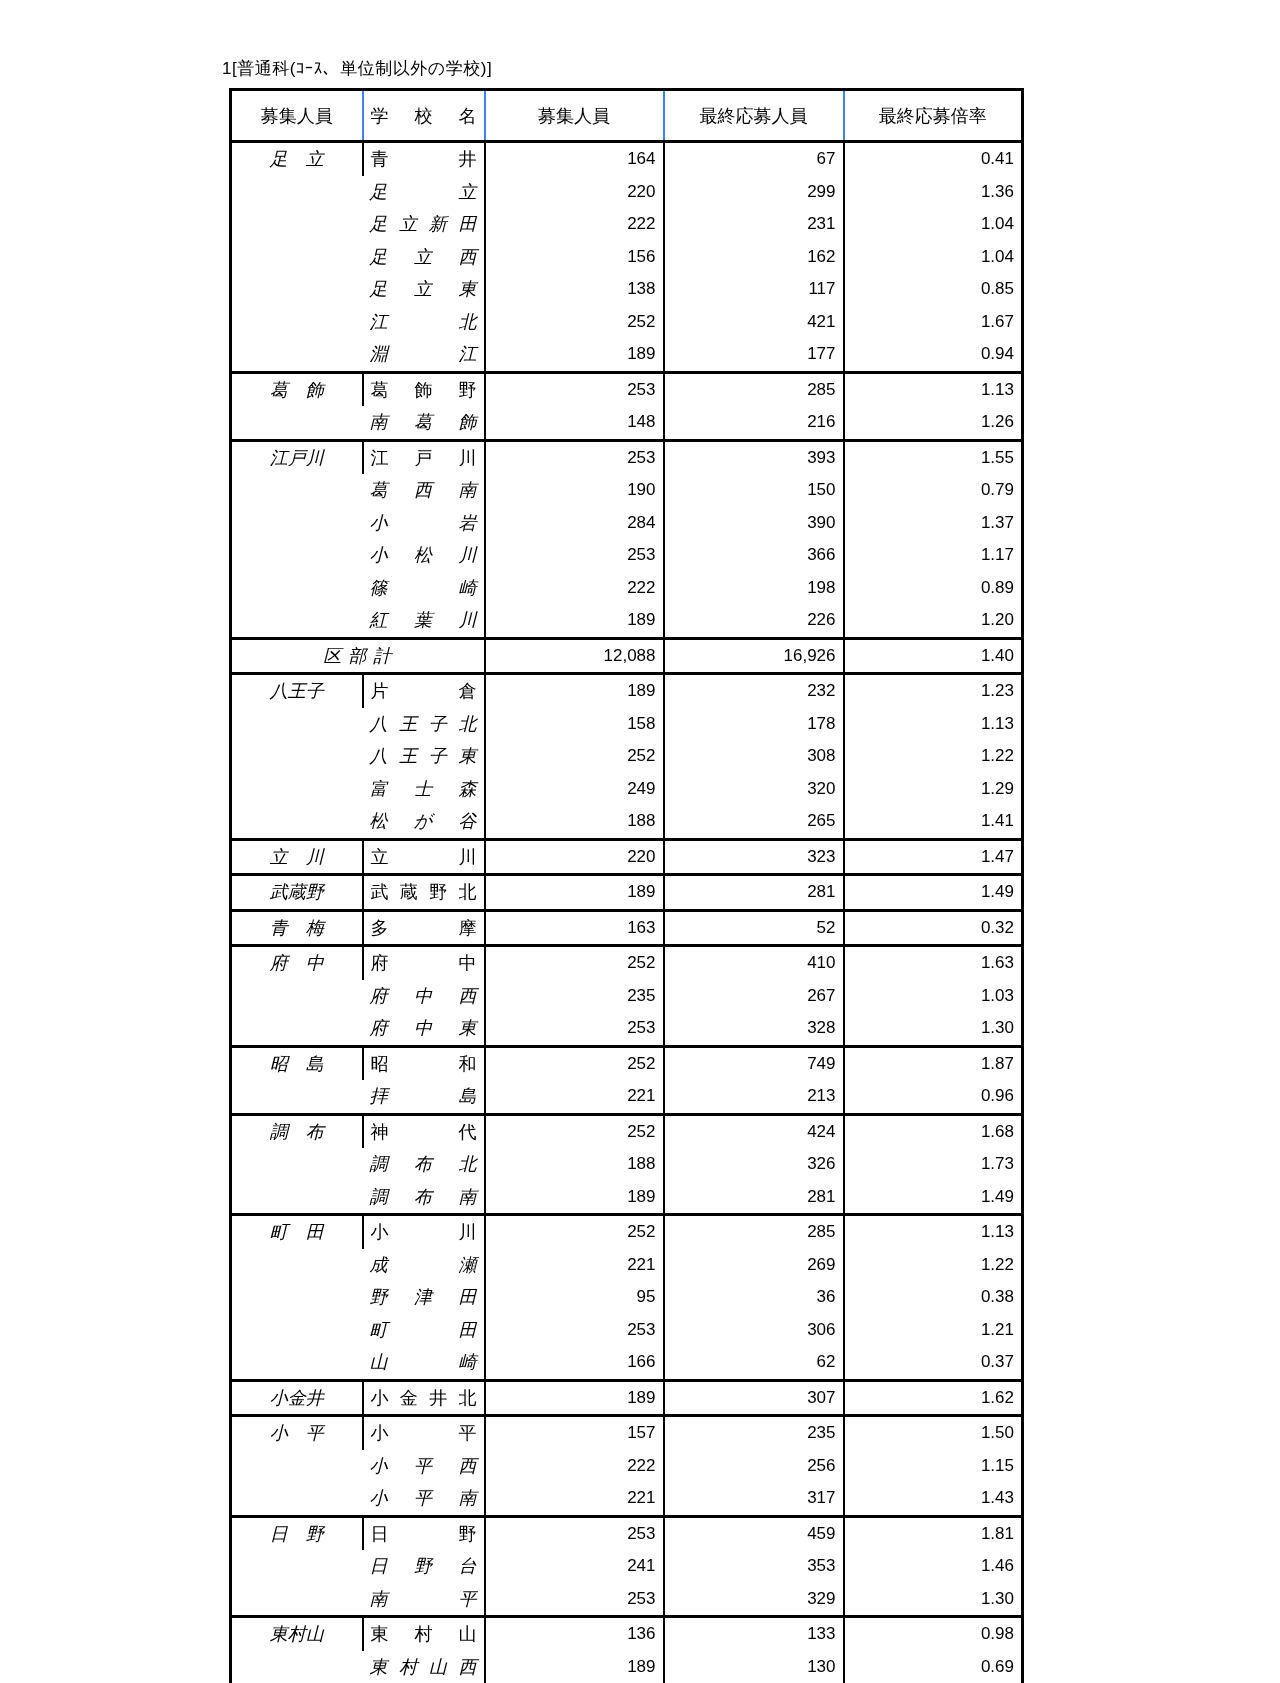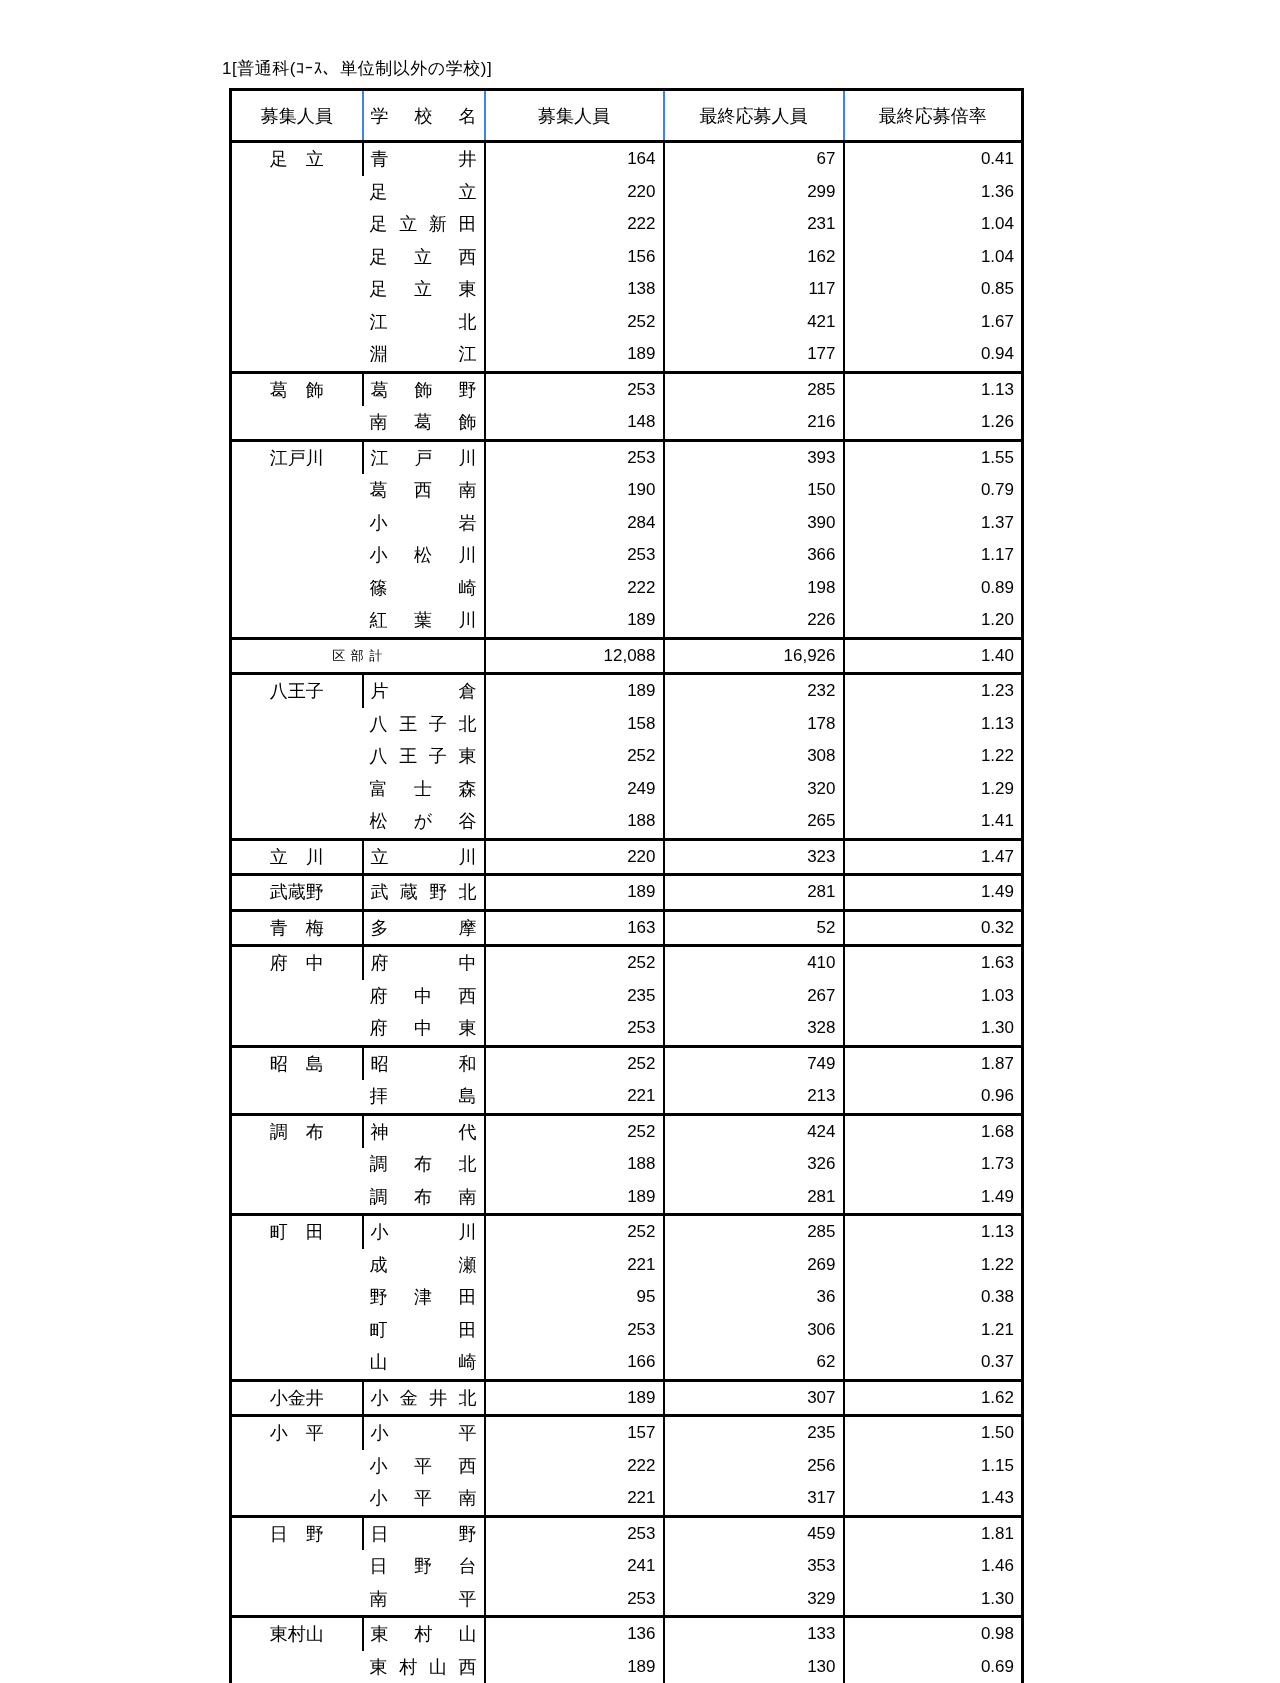--- a/index.html
+++ b/index.html
@@ -59,21 +59,21 @@
 
   tbody td {
     height: 32.5px;
     padding: 0;
     font-size: 18px;
     border-left: 2px solid #000;
     vertical-align: middle;
     white-space: nowrap;
     overflow: hidden;
   }
-  tbody td:first-child { border-left: none; }
+  tbody td:first-child { border-left: none; font-style: italic; }
 
   tr.group-start td { border-top: 3px solid #000; }
 
   td.district {
     text-align: center;
     vertical-align: top;
     line-height: 32.5px;
     font-size: 18px;
   }
   td.school {
@@ -85,21 +85,21 @@
     text-align: right;
     padding-right: 7px;
     font-size: 17px;
   }
   tr.summary td {
     border-top: 3px solid #000;
     border-bottom: 3px solid #000;
   }
   td.summary-label {
     text-align: center;
-    font-size: 13px;
+    font-size: 18px;
     letter-spacing: 1px;
   }
 </style>
 </head>
 <body>
 
 <div id="page">
   <div class="title">1[普通科(ｺｰｽ、単位制以外の学校)]</div>
 
   <table class="stats">

